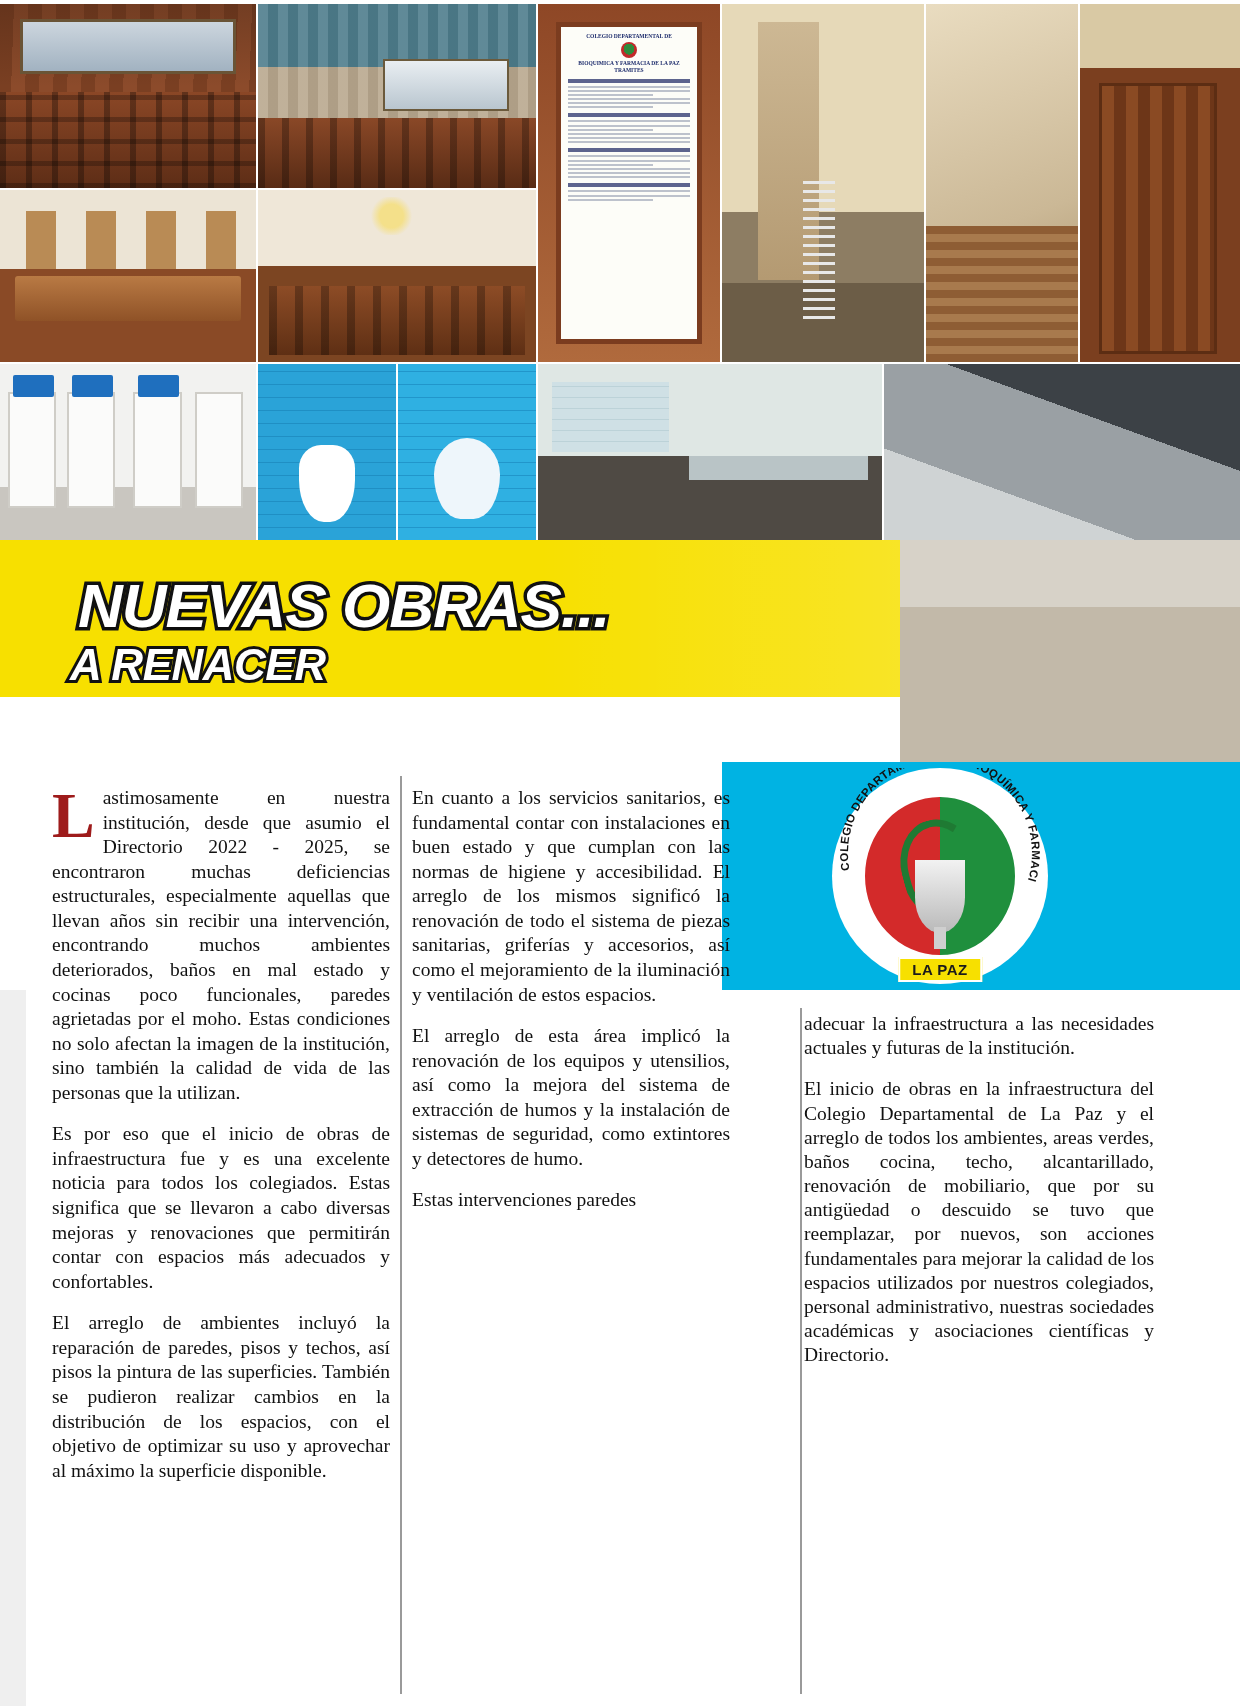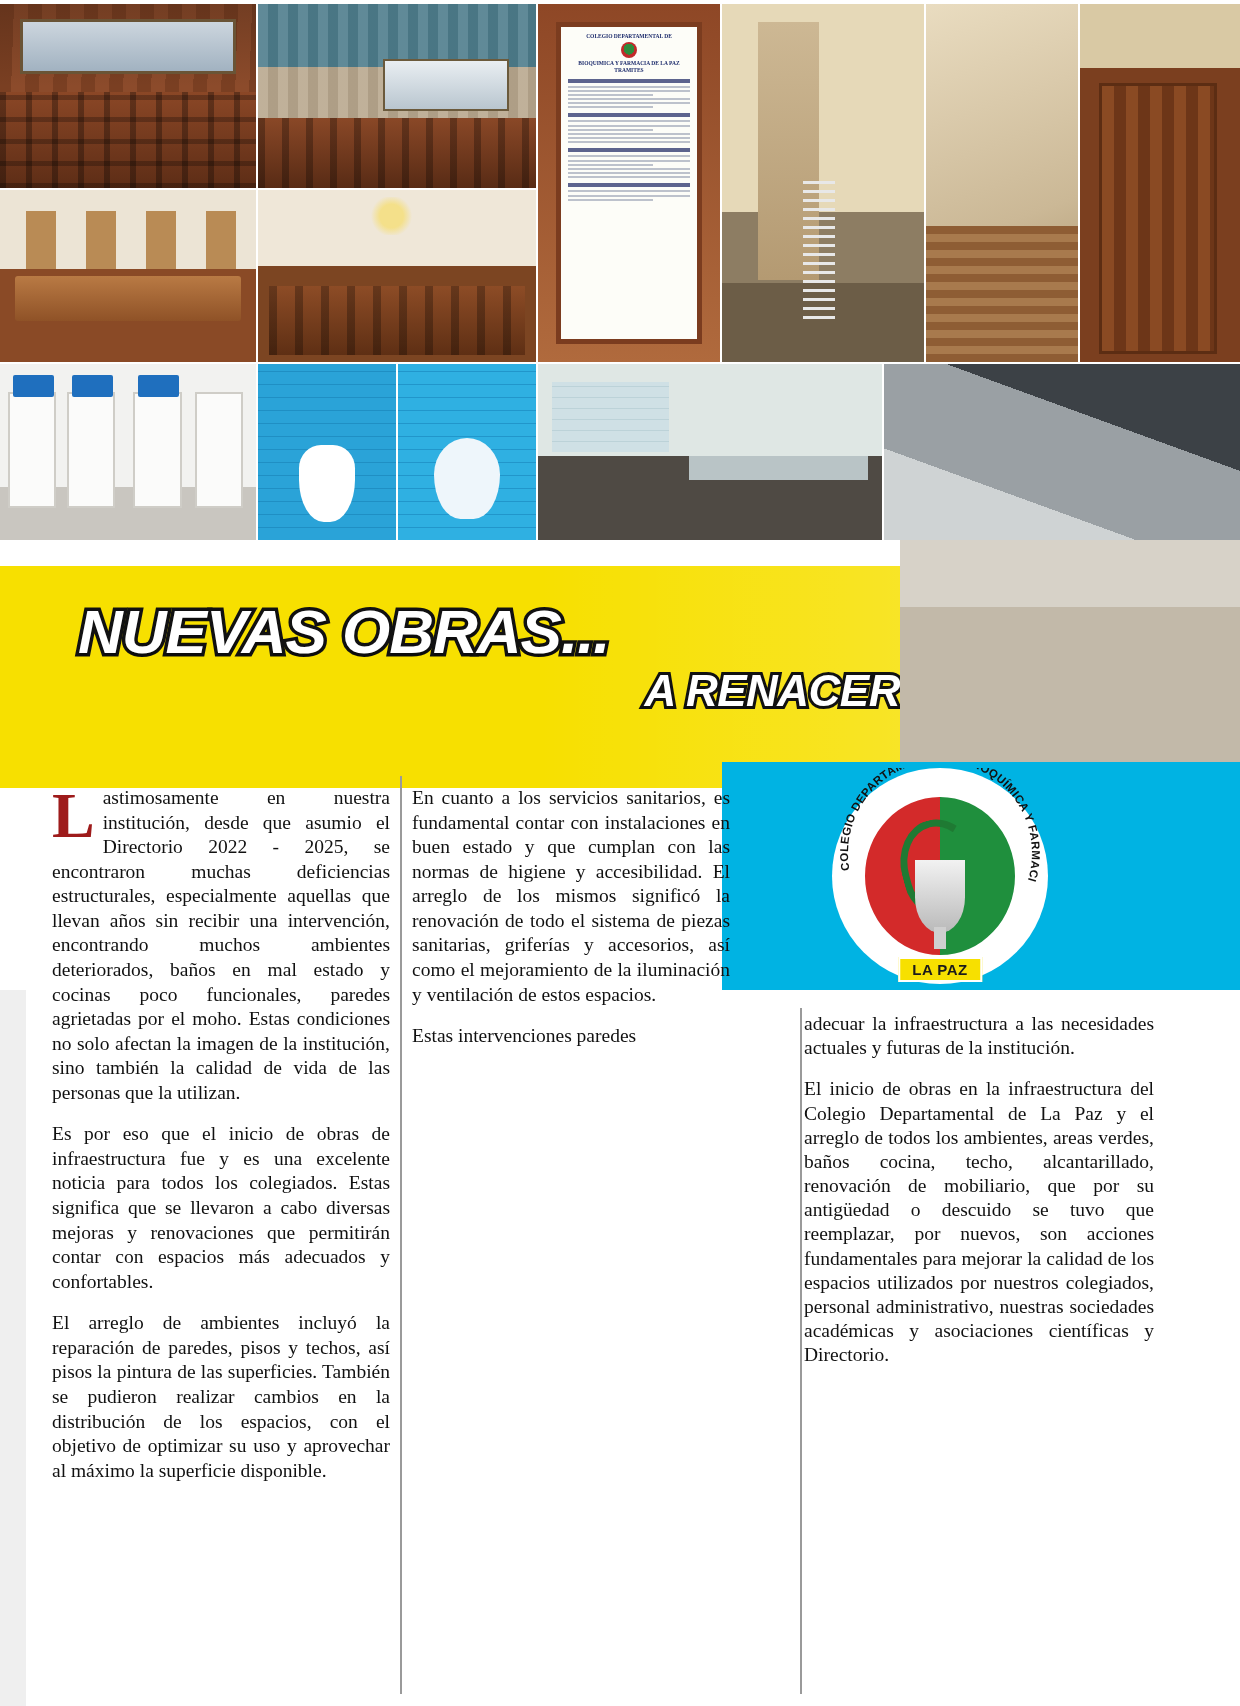--- a/index.html
+++ b/index.html
@@ -180,24 +180,23 @@
   }
 
   
   #ph-ceiling-damage { left: 884px; top: 364px; width: 356px; height: 176px; }
   #ph-ceiling-damage .inner {
     background: linear-gradient(200deg,#3c4146 0 35%, #9aa0a4 35% 70%, #cfd3d4 70% 100%);
   }
 
   
   .title-band {
-    position: absolute; left: 0; top: 540px; width: 900px; height: 222px;
+    position: absolute; left: 0; top: 540px; width: 900px; height: 157px;
     background: #f7e000;
     overflow: hidden;
-    margin-top: 26px;
   }
   .title-band .ghost {
     position:absolute; inset:0;
     background:
       linear-gradient(90deg, rgba(255,255,255,0.0) 60%, rgba(255,255,255,0.25) 100%);
     opacity:.6;
   }
   .title-main {
     position: relative;
     font-family: "Liberation Sans", sans-serif;
@@ -214,21 +213,21 @@
     position: relative;
     font-family: "Liberation Sans", sans-serif;
     font-weight: 900; font-style: italic;
     font-size: 44px; letter-spacing: -0.5px;
     color: #ffffff;
     -webkit-text-stroke: 6px #111; paint-order: stroke fill;
     margin: 6px 0 0 62px;
     line-height: 1.02;
     white-space: nowrap;
   }
-  .title-sub.line2 { margin-left: 70px; text-align: right; }
+  .title-sub.line2 { margin-left: 70px; }
 
   
   #ph-room-repair {
     position:absolute; left: 900px; top: 540px; width: 340px; height: 222px;
   }
   #ph-room-repair .inner {
     background: linear-gradient(180deg,#d7d2c8 0 30%, #c2b9a9 30% 100%);
   }
 
   
@@ -434,20 +433,21 @@
 <div class="cols">
 
   <div class="col" id="col-1">
     <p><span class="dropcap">L</span><span>astimosamente en nuestra institución, desde que asumio el Directorio 2022 - 2025, se encontraron muchas deficiencias estructurales, especialmente aquellas que llevan años sin recibir una intervención, encontrando muchos ambientes deteriorados, baños en mal estado y cocinas poco funcionales, paredes agrietadas por el moho. Estas condiciones no solo afectan la imagen de la institución, sino también la calidad de vida de las personas que la utilizan.</span></p>
     <p>Es por eso que el inicio de obras de infraestructura fue y es una excelente noticia para todos los colegiados. Estas significa que se llevaron a cabo diversas mejoras y renovaciones que permitirán contar con espacios más adecuados y confortables.</p>
     <p>El arreglo de ambientes incluyó la reparación de paredes, pisos y techos, así pisos la pintura de las superficies. También se pudieron realizar cambios en la distribución de los espacios, con el objetivo de optimizar su uso y aprovechar al máximo la superficie disponible.</p>
   </div>
 
   <div class="col" id="col-2">
     <p>En cuanto a los servicios sanitarios, es fundamental contar con instalaciones en buen estado y que cumplan con las normas de higiene y accesibilidad. El arreglo de los mismos significó la renovación de todo el sistema de piezas sanitarias, griferías y accesorios, así como el mejoramiento de la iluminación y ventilación de estos espacios.</p>
+    <p>El arreglo de esta área implicó la renovación de los equipos y utensilios, así como la mejora del sistema de extracción de humos y la instalación de sistemas de seguridad, como extintores y detectores de humo.</p>
     <p>Estas intervenciones paredes</p>
   </div>
 
   <div class="col col3-tight" id="col-3">
     <p>adecuar la infraestructura a las necesidades actuales y futuras de la institución.</p>
     <p>El inicio de obras en la infraestructura del Colegio Departamental de La Paz y el arreglo de todos los ambientes, areas verdes, baños cocina, techo, alcantarillado, renovación de mobiliario, que por su antigüedad o descuido se tuvo que reemplazar, por nuevos, son acciones fundamentales para mejorar la calidad de los espacios utilizados por nuestros colegiados, personal administrativo, nuestras sociedades académicas y asociaciones científicas y Directorio.</p>
   </div>
 
 </div>
 

